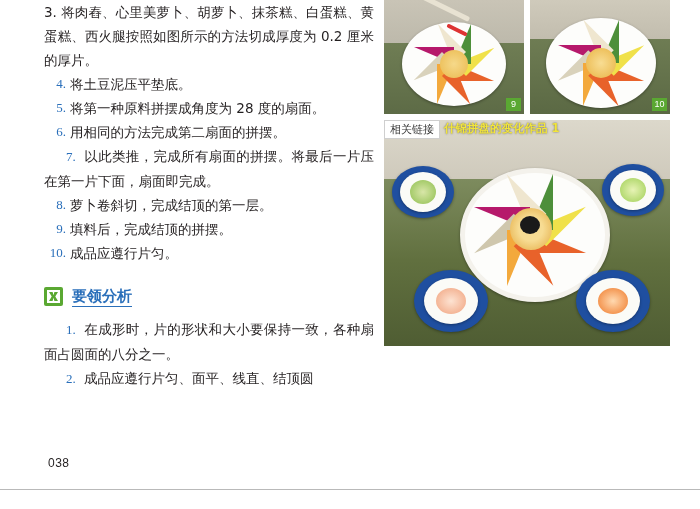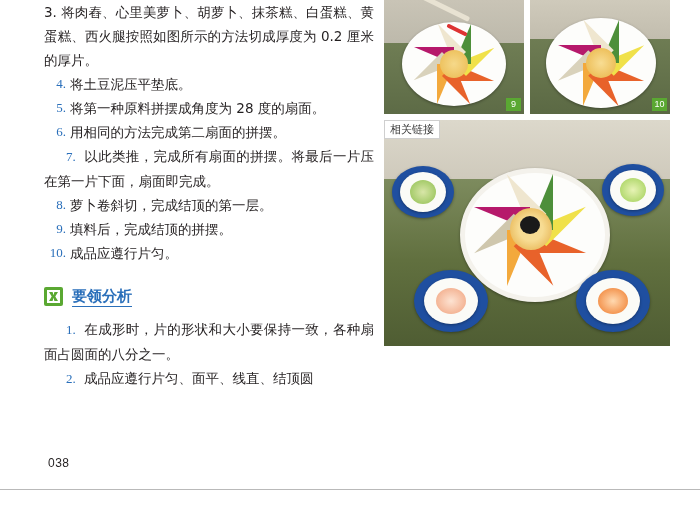--- a/index.html
+++ b/index.html
@@ -364,19 +364,20 @@
       <div class="plate" style="left:30px; top:150px; width:74px; height:62px; background:#1f4fa0;"></div>
       <div class="plate" style="left:40px; top:158px; width:54px; height:46px; background:#fbfbf7;"></div>
       <div class="center-dot" style="left:52px; top:168px; width:30px; height:26px; background:radial-gradient(#fde3d2,#f0a27d);"></div>
 
       <div class="plate" style="left:192px; top:150px; width:74px; height:62px; background:#1f4fa0;"></div>
       <div class="plate" style="left:202px; top:158px; width:54px; height:46px; background:#fbfbf7;"></div>
       <div class="center-dot" style="left:214px; top:168px; width:30px; height:26px; background:radial-gradient(#ffd9b0,#ef7a2a);"></div>
 
       <div class="link-tag">
         <span class="lt-label">相关链接</span>
+        <span class="lt-text">什锦拼盘的变化作品 1</span>
       </div>
     </div>
   </div>
 </div>
 
 <div class="gap-strip"></div>
 <div class="bottom-panel"></div>
 
 </body></html>

